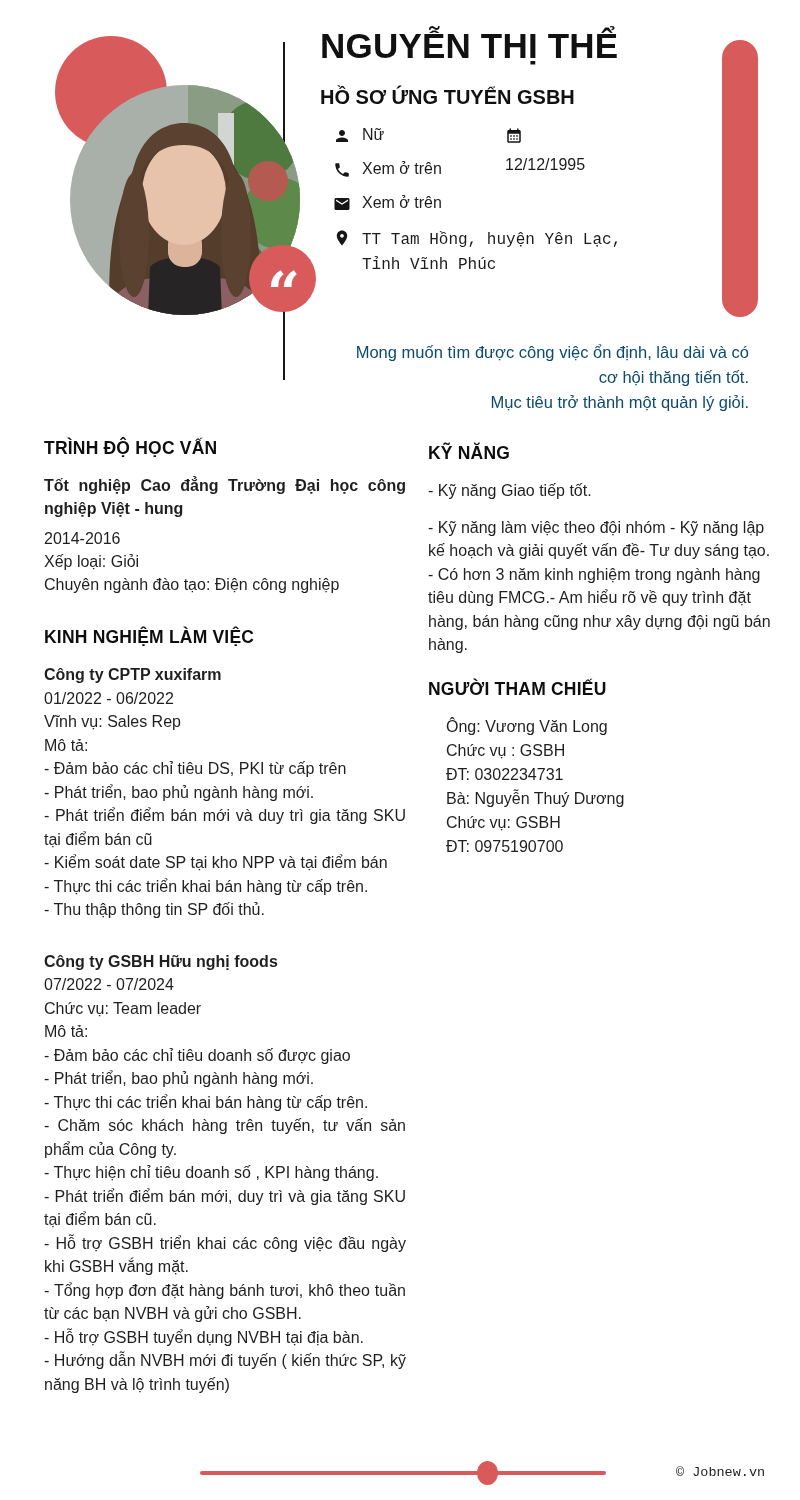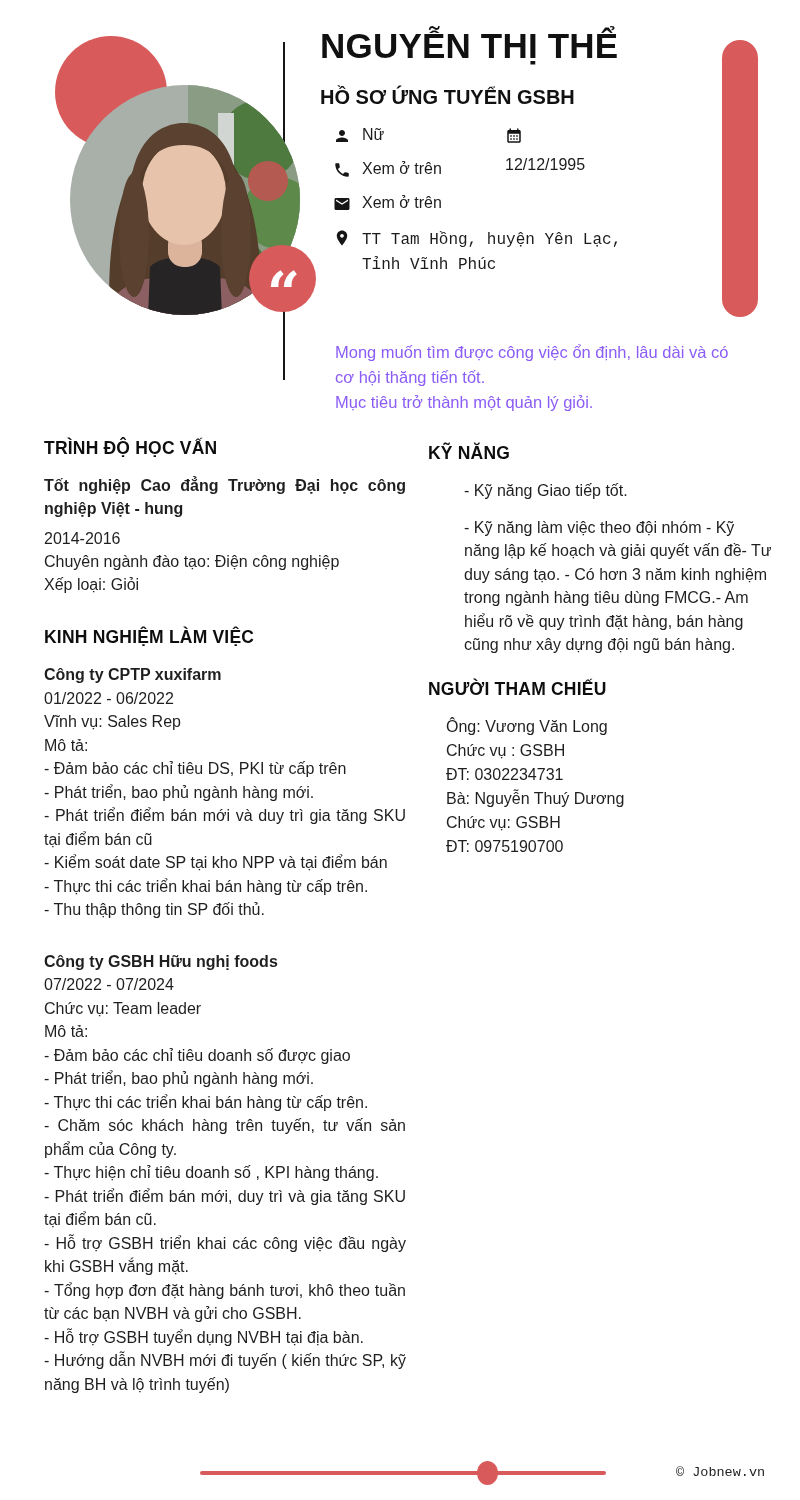--- a/index.html
+++ b/index.html
@@ -22,37 +22,37 @@
   .inforow .ic { width:18px; height:18px; flex:0 0 18px; margin-top:1px; }
   .inforow .ic svg { width:18px; height:18px; display:block; fill:#161616; }
   .r-gender { left:333px; top:126px; }
   .r-date   { left:505px; top:126px;flex-direction:column; }
   .r-phone  { left:333px; top:160px; }
   .r-email  { left:333px; top:194px; }
   .r-addr   { left:333px; top:228px; width:292px;font-family:Liberation Mono, monospace; }
   .r-addr .txt { line-height:25px; }
 
   
-  .objective { position:absolute; left:335px; top:340px; width:414px; font-size:16.5px; line-height:25px; white-space:pre-line; color:#8b5cf6; }
+  .objective { position:absolute; left:335px; top:340px; width:414px; font-size:16.5px; line-height:25px; white-space:pre-line; color:#0c4a6e;text-align:right; }
 
   
   .main { position:absolute; left:44px; top:438px; width:728px; display:flex; }
   .col-left { width:362px; }
   .col-right { width:344px; margin-left:22px; }
   h2.sec { font-size:17.5px; font-weight:bold; color:#0e0e0e; margin:0 0 15px 0; letter-spacing:0.2px; }
   .col-right h2.sec:first-child { margin-top:5px; }
   .b { font-weight:bold; }
   .line { font-size:16px; line-height:23px; }
   .jline { font-size:16px; line-height:23.5px; }
   .just { text-align:justify; }
   .prelines { white-space:pre-line; }
   .edu-degree { font-size:16px; line-height:23px; font-weight:bold; text-align:justify; margin-bottom:7px; }
   .section-gap { margin-top:31px; }
   .job { margin-bottom:28px; }
-  .skill-item { font-size:16px; line-height:23.5px; margin-bottom:13px;margin-left:36px; }
+  .skill-item { font-size:16px; line-height:23.5px; margin-bottom:13px; }
   .ref-block { font-size:16px; line-height:24px; white-space:pre-line; padding-left:18px; }
 
   
   .footer-line { position:absolute; left:200px; top:1471px; width:406px; height:4px; border-radius:2px; background:#d85a5a; }
   .footer-dot { position:absolute; left:477px; top:1461px; width:21px; height:24px; border-radius:50%; background:#d85a5a; }
   .footer-brand { position:absolute; left:676px; top:1465px; font-family:Liberation Mono, monospace; font-size:13.5px; color:#222; }
 </style>
 </head>
 <body>
 
@@ -138,22 +138,22 @@
   <div class="objective">Mong muốn tìm được công việc ổn định, lâu dài và có cơ hội thăng tiến tốt.
 Mục tiêu trở thành một quản lý giỏi.</div>
 
   <div class="main">
 
     <div class="col-left">
       <section>
         <h2 class="sec">TRÌNH ĐỘ HỌC VẤN</h2>
         <p class="edu-degree">Tốt nghiệp Cao đẳng Trường Đại học công nghiệp Việt - hung</p>
         <p class="line">2014-2016</p>
+        <p class="line">Xếp loại: Giỏi</p>
         <p class="line">Chuyên ngành đào tạo: Điện công nghiệp</p>
-        <p class="line">Xếp loại: Giỏi</p>
       </section>
 
       <section class="section-gap">
         <h2 class="sec">KINH NGHIỆM LÀM VIỆC</h2>
 
         <div class="job">
           <p class="jline b">Công ty CPTP xuxifarm</p>
           <p class="jline">01/2022 - 06/2022</p>
           <p class="jline">Vĩnh vụ: Sales Rep</p>
           <p class="jline">Mô tả:</p>

